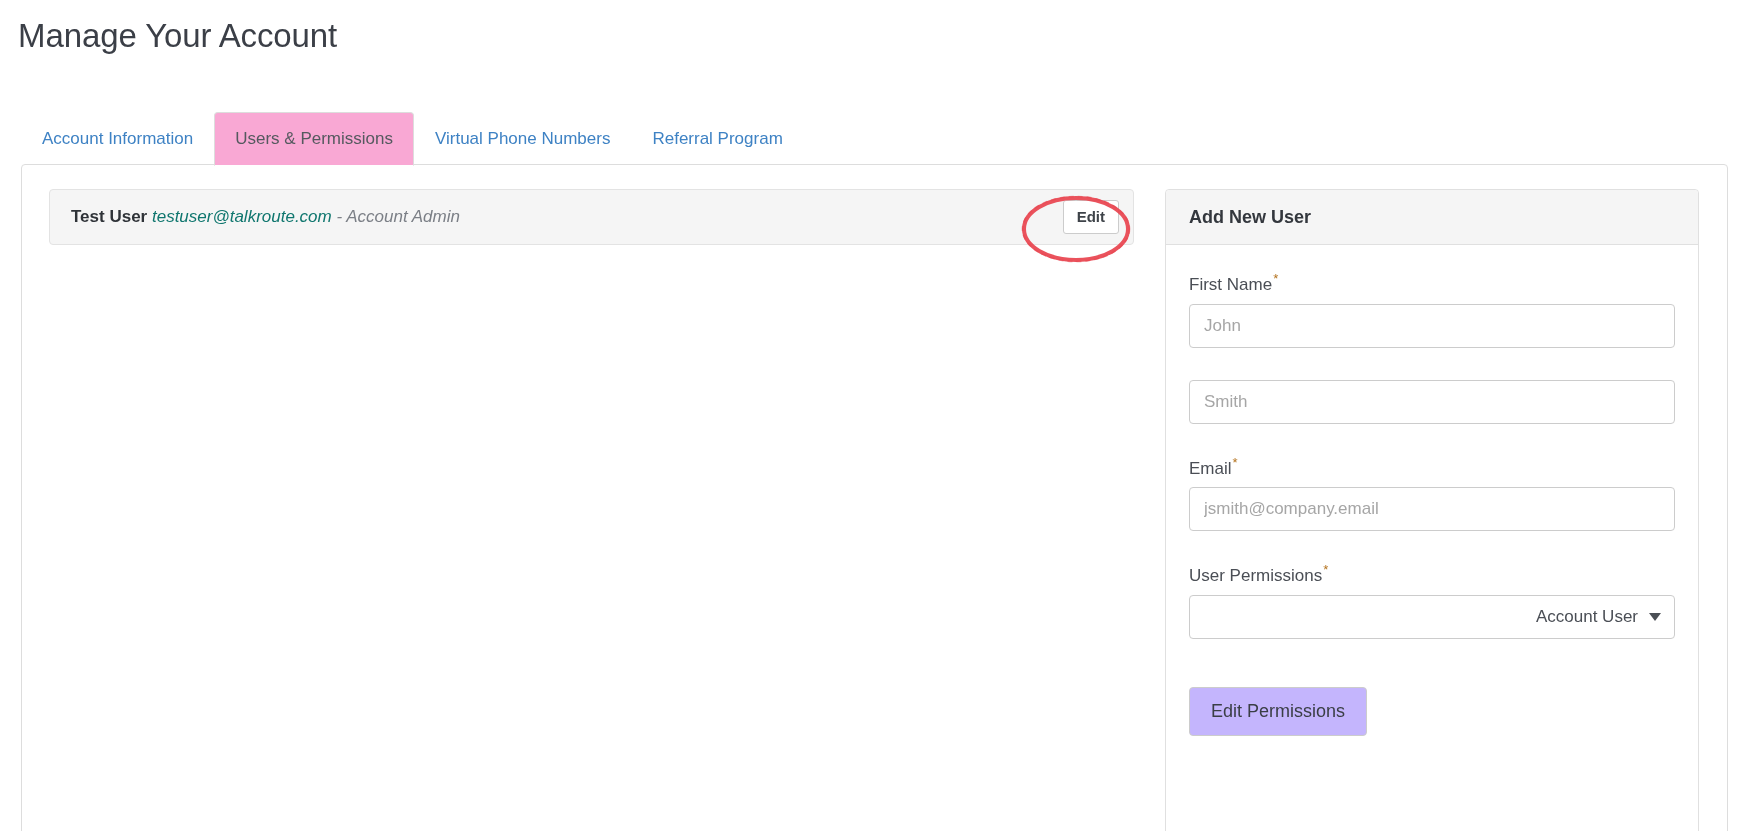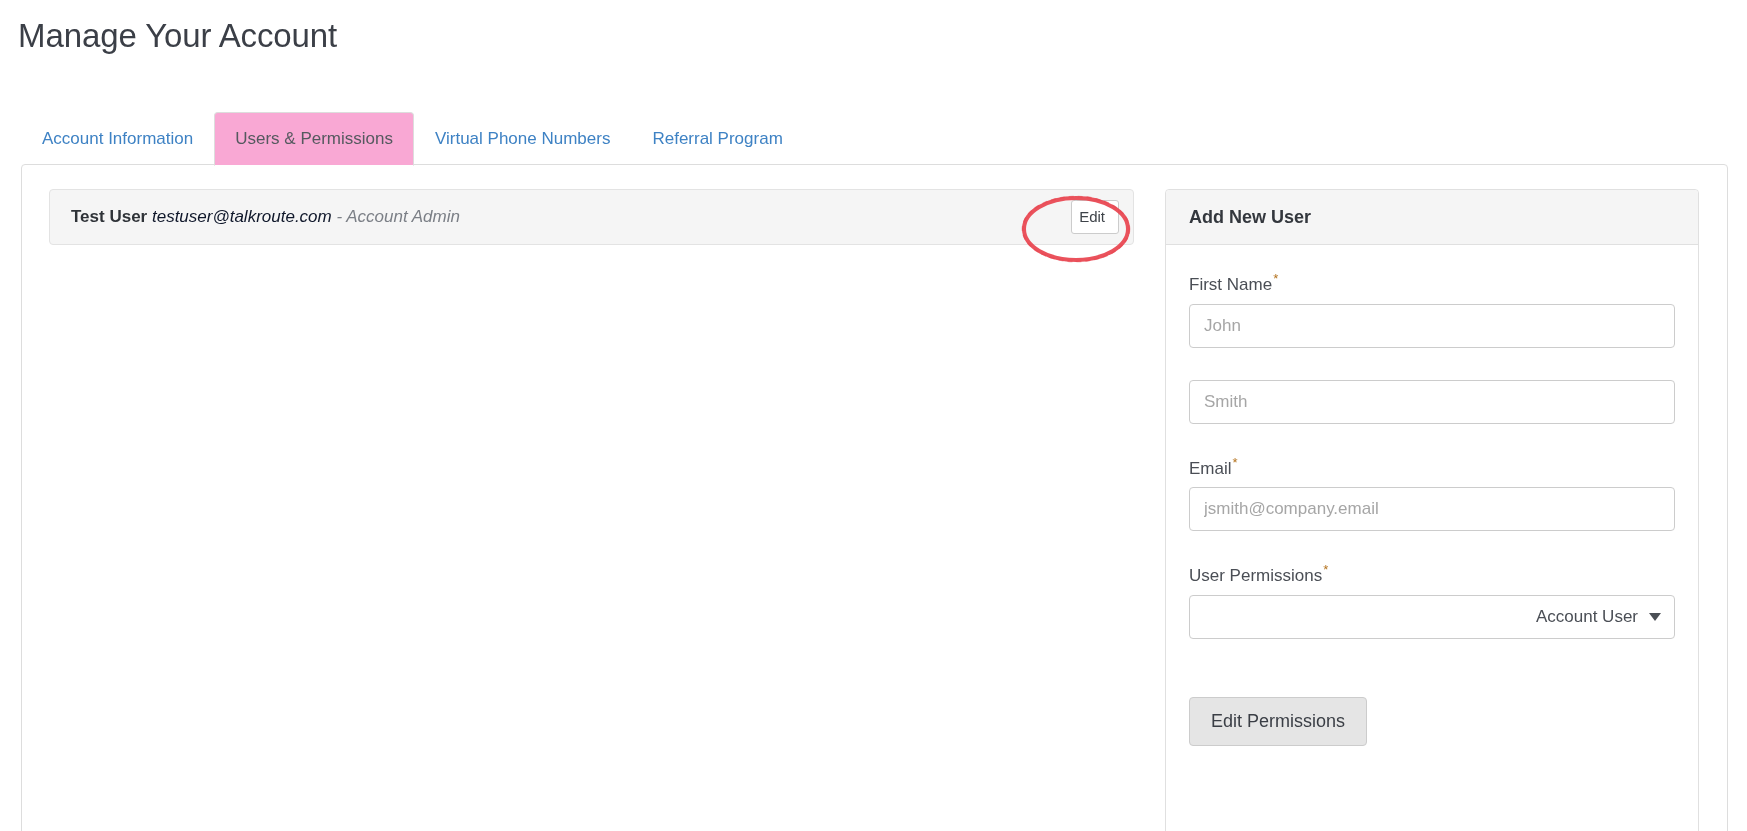--- a/index.html
+++ b/index.html
@@ -94,34 +94,35 @@
     padding: 0 14px 0 21px;
   }
   .user-text {
     font-size: 17px;
     color: #333333;
     line-height: 20px;
     white-space: nowrap;
     flex: 1;
   }
   .user-text .uname { font-weight: bold; color: #2f3338; }
-  .user-text .uemail { font-style: italic; color: #0f172a; }
+  .user-text .uemail { font-style: italic; color: #0f766e; }
   .user-text .urole  { font-style: italic; color: #7b7f86; }
 
   .edit-btn {
     font-family: "Liberation Sans", sans-serif;
     font-size: 15px;
     line-height: 17px;
     color: #3e4349;
     background: #ffffff;
     border: 1px solid #cccccc;
     border-radius: 3px;
-    padding: 7px 13px 8px 7px;
+    padding: 7px 13px 8px 13px;
     cursor: pointer;
     white-space: nowrap;
+    font-weight: bold;
   }
 
   
   .annot-ellipse {
     position: absolute;
     left: 1015px;
     top: 191px;
     width: 122px;
     height: 76px;
     pointer-events: none;
@@ -216,27 +217,27 @@
     transform: translateY(-50%);
     width: 0;
     height: 0;
     border-left: 6px solid transparent;
     border-right: 6px solid transparent;
     border-top: 8px solid #4b4f55;
     pointer-events: none;
   }
 
   .perm-btn {
-    margin-top: 26px;
+    margin-top: 16px;
     display: inline-block;
     font-family: "Liberation Sans", sans-serif;
     font-size: 18px;
     line-height: 22px;
     color: #3a3e45;
-    background: #e5e5e5;
+    background: #c4b5fd;
     border: 1px solid #cccccc;
     border-radius: 4px;
     padding: 12px 21px 13px 21px;
     cursor: pointer;
     white-space: nowrap;
   }
 </style>
 </head>
 <body>
 

